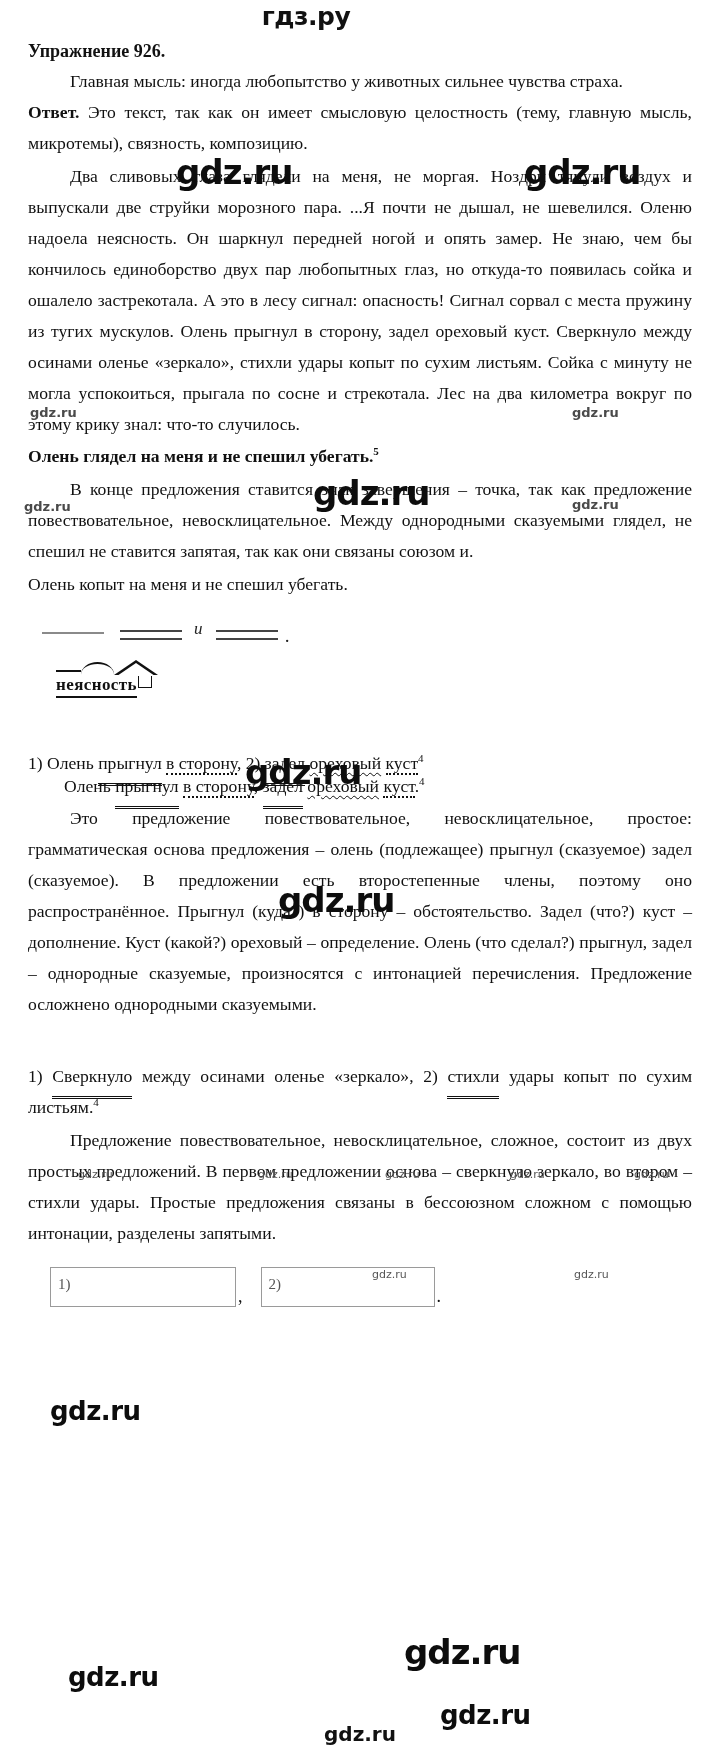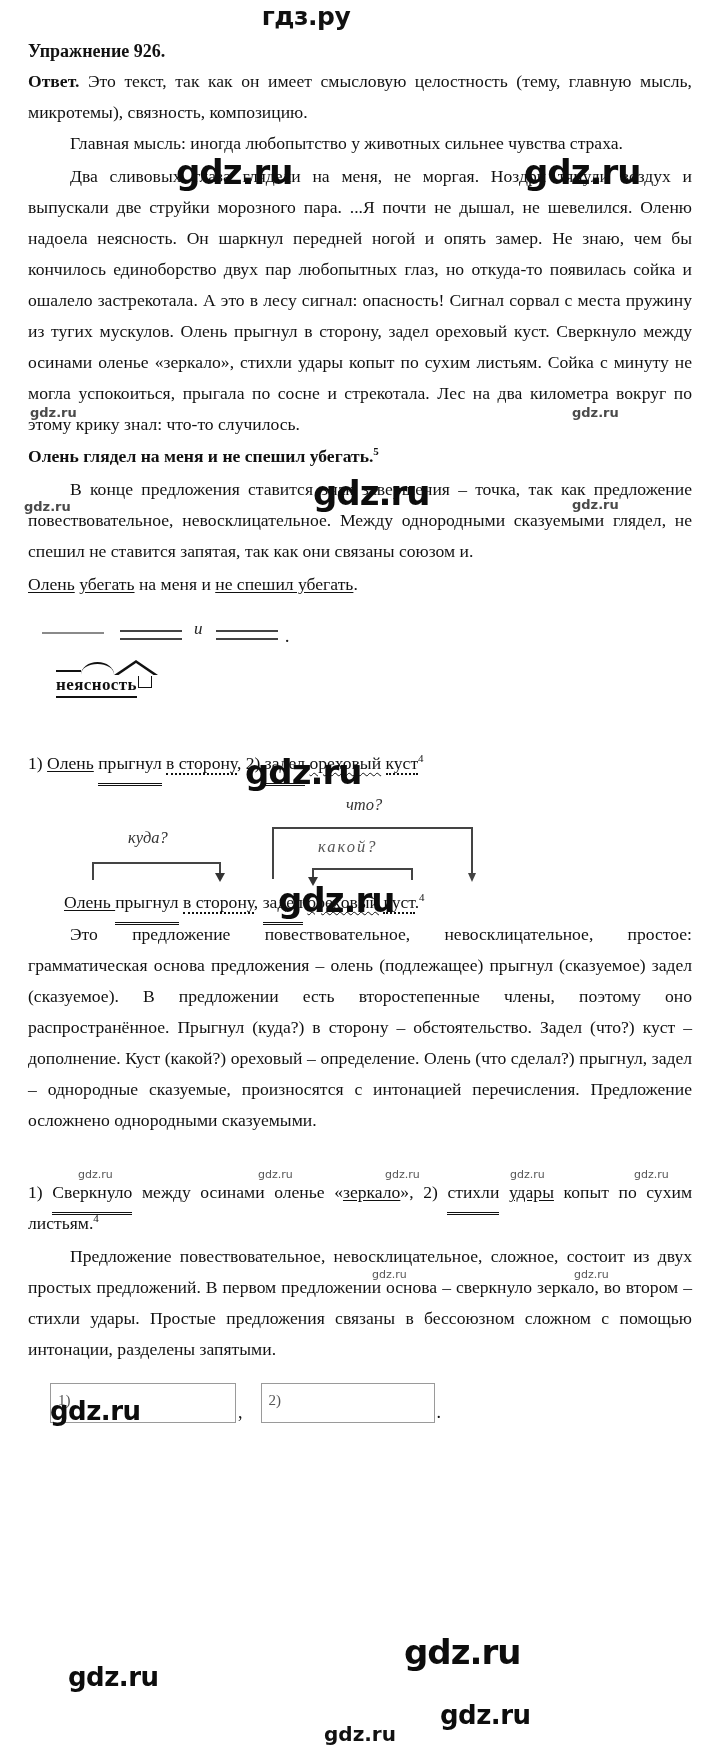--- a/index.html
+++ b/index.html
@@ -74,21 +74,21 @@
     margin-bottom:0;
   }
   b.lead{ font-weight:bold; }
   .bold-line{
     font-weight:bold;
     font-size:17.6px;
     line-height:31px;
   }
   sup{ font-size:11px; vertical-align:super; line-height:0; }
 
-  .u{ text-decoration:underline; text-underline-offset:2px; }
+  .u{ text-underline-offset:2px; }
   .u2{
     border-bottom:3px double #111;
     padding-bottom:10px;
   }
   .dotted{
     border-bottom:2px dotted #111;
   }
   .wavy{
     text-decoration:underline;
     text-decoration-style:wavy;
@@ -273,38 +273,38 @@
 <div class="wm big" style="left:404px; top:1632px;">gdz.ru</div>
 <div class="wm mid" style="left:68px; top:1662px;">gdz.ru</div>
 <div class="wm mid" style="left:440px; top:1700px;">gdz.ru</div>
 
 <div class="site-logo">гдз.ру</div>
 
 <div class="doc">
 
   <p class="exheader">Упражнение 926.</p>
 
+  <p class="para indent">Главная мысль: иногда любопытство у животных сильнее чувства страха.</p>
+
   <p class="para">
     <b class="lead">Ответ.</b>
     <span>Это текст, так как он имеет смысловую целостность (тему, главную мысль, микротемы), связность, композицию.</span>
   </p>
 
-  <p class="para indent">Главная мысль: иногда любопытство у животных сильнее чувства страха.</p>
-
   <p class="para indent" style="margin-top:2px;">Два сливовых глаза глядели на меня, не моргая. Ноздри тянули воздух и выпускали две струйки морозного пара. ...Я почти не дышал, не шевелился. Оленю надоела неясность. Он шаркнул передней ногой и опять замер. Не знаю, чем бы кончилось единоборство двух пар любопытных глаз, но откуда-то появилась сойка и ошалело застрекотала. А это в лесу сигнал: опасность! Сигнал сорвал с места пружину из тугих мускулов. Олень прыгнул в сторону, задел ореховый куст. Сверкнуло между осинами оленье «зеркало», стихли удары копыт по сухим листьям. Сойка с минуту не могла успокоиться, прыгала по сосне и стрекотала. Лес на два километра вокруг по этому крику знал: что-то случилось.</p>
 
 
   <p class="bold-line" style="margin-top:1px;">
     <span>Олень глядел на меня и не спешил убегать.</span><sup>5</sup>
   </p>
 
   <p class="para indent" style="margin-top:2px;">В конце предложения ставится знак завершения – точка, так как предложение повествовательное, невосклицательное. Между однородными сказуемыми глядел, не спешил не ставится запятая, так как они связаны союзом и.</p>
 
   <p class="para tight" style="margin-top:2px;">
-    <span class="u">Олень</span><span> </span><span class="u">убегать</span><span> на меня и </span><span class="u">не спешил убегать</span><span>.</span>
+    <span class="u">Олень</span><span> </span><span class="u">копыт</span><span> на меня и </span><span class="u">не спешил убегать</span><span>.</span>
   </p>
 
   <div class="schema">
     <div class="seg" style="left:14px; width:62px;"></div>
     <div class="seg dbl" style="left:92px; width:62px; top:24px;"></div>
     <div class="conj" style="left:166px;">и</div>
     <div class="seg dbl" style="left:188px; width:62px; top:24px;"></div>
     <div class="dot" style="left:256px;">·</div>
   </div>
 
@@ -320,40 +320,20 @@
   <p class="para tight" style="margin-top:34px;">
     <span>1)</span>
     <span class="u">Олень</span>
     <span class="u2">прыгнул</span>
     <span class="dotted">в сторону</span><span>, </span><span>2)</span>
     <span class="u2">задел</span>
     <span class="wavy">ореховый</span>
     <span class="dotted">куст</span><sup>4</sup>
   </p>
 
-  <div class="qdiagram">
-
-    <div class="qlabel" style="left:318px; top:0px;">что?</div>
-    <div class="hline" style="left:244px; top:32px; width:200px;"></div>
-    <div class="vline" style="left:244px; top:32px; height:52px;"></div>
-    <div class="vline" style="left:443px; top:32px; height:48px;"></div>
-    <div class="arrowhead thin" style="left:440px; top:78px;"></div>
-
-    <div class="qlabel" style="left:100px; top:33px;">куда?</div>
-    <div class="hline" style="left:64px; top:67px; width:128px;"></div>
-    <div class="vline" style="left:64px; top:67px; height:18px;"></div>
-    <div class="vline" style="left:191px; top:67px; height:13px;"></div>
-    <div class="arrowhead" style="left:187px; top:78px;"></div>
-
-    <div class="qlabel spaced" style="left:290px; top:42px;">какой?</div>
-    <div class="hline" style="left:284px; top:73px; width:100px;"></div>
-    <div class="vline" style="left:284px; top:73px; height:13px;"></div>
-    <div class="vline" style="left:383px; top:73px; height:12px;"></div>
-    <div class="arrowhead" style="left:280px; top:82px;"></div>
-  </div>
 
   <p class="qsentence" style="margin-top:-6px;margin-left:36px;">
     <span class="u">Олень </span><span class="u2">прыгнул</span>
     <span class="dotted">в сторону</span><span>, </span><span class="u2">задел</span>
     <span class="wavy">ореховый</span>
     <span class="dotted">куст</span><span>.</span><sup>4</sup>
   </p>
 
   <p class="para indent" style="margin-top:4px;">Это предложение повествовательное, невосклицательное, простое: грамматическая основа предложения – олень (подлежащее) прыгнул (сказуемое) задел (сказуемое). В предложении есть второстепенные члены, поэтому оно распространённое. Прыгнул (куда?) в сторону – обстоятельство. Задел (что?) куст – дополнение. Куст (какой?) ореховый – определение. Олень (что сделал?) прыгнул, задел – однородные сказуемые, произносятся с интонацией перечисления. Предложение осложнено однородными сказуемыми.</p>
 

